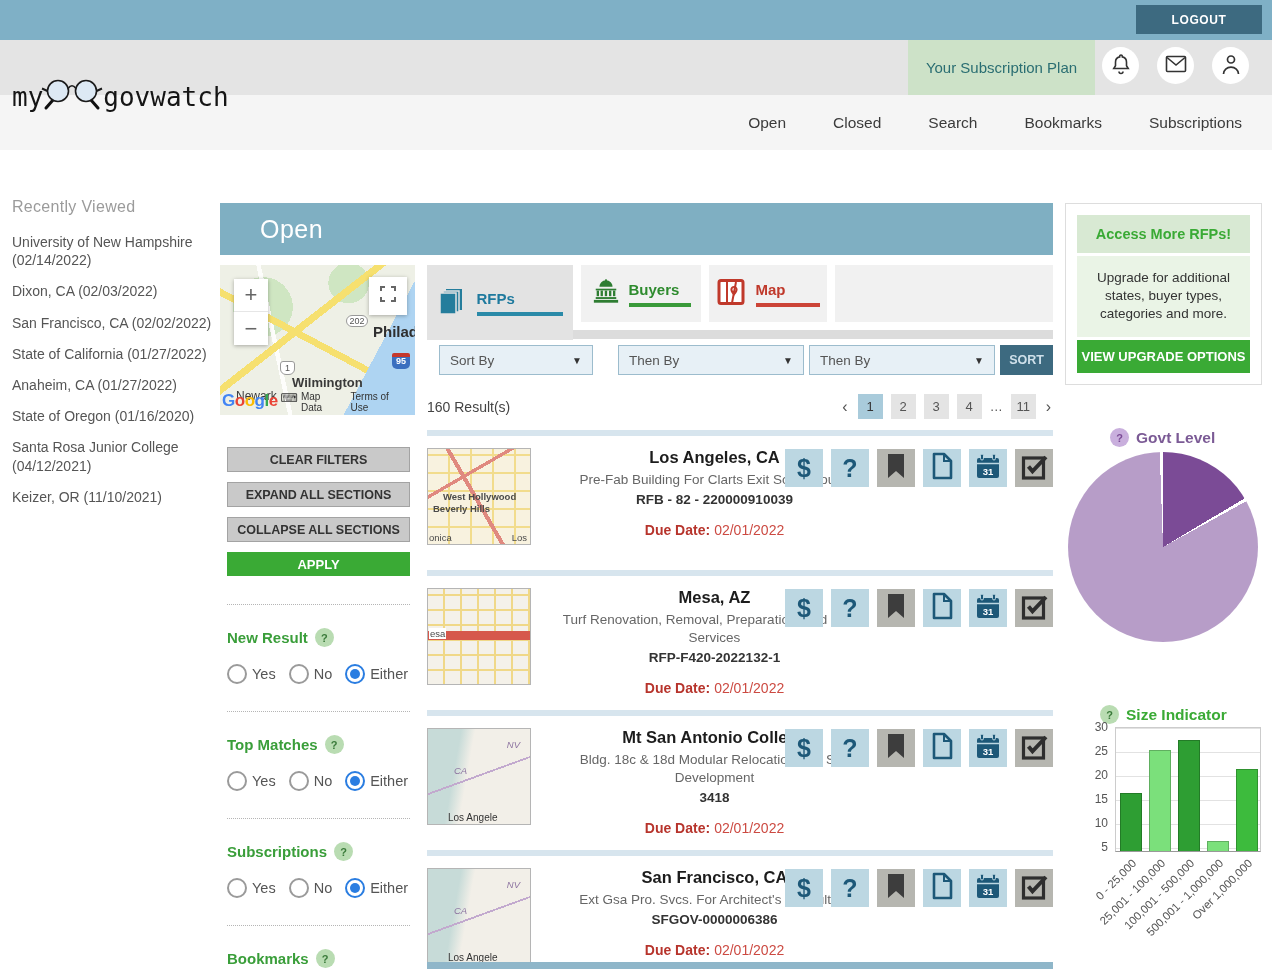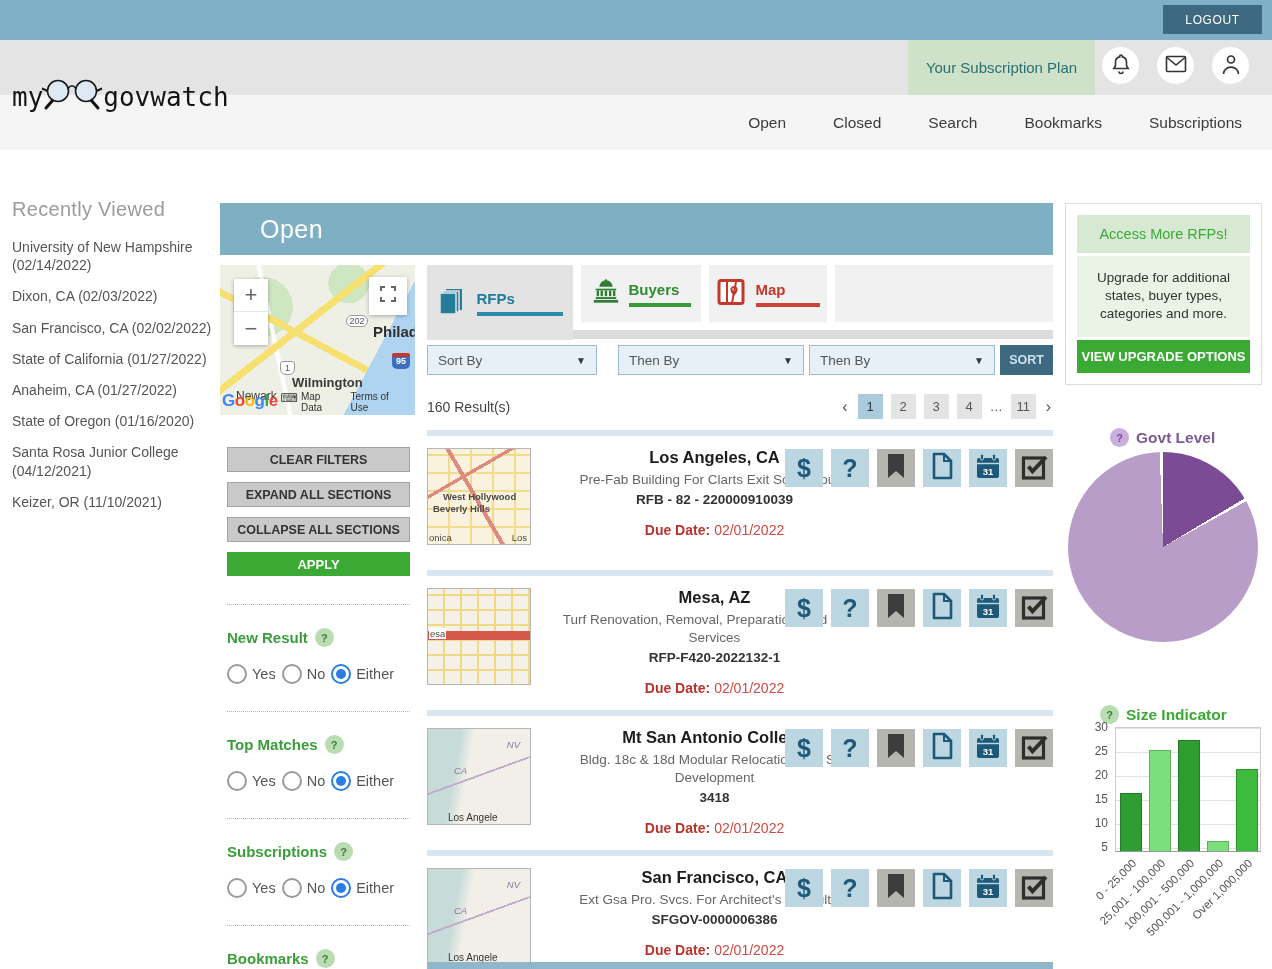--- a/index.html
+++ b/index.html
@@ -2,41 +2,41 @@
 <html><head>
 <meta charset="utf-8">
 <style>
 *{margin:0;padding:0;box-sizing:border-box}
 html,body{background:#fff}
 body{font-family:"Liberation Sans",sans-serif}
 #app{position:relative;width:1272px;height:969px;overflow:hidden;background:#fff}
 
 
 .topbar{position:absolute;left:0;top:0;width:1272px;height:40px;background:#7fb0c6}
-.logout-btn{position:absolute;right:10px;top:5px;width:99px;height:29px;background:#3d6a80;color:#fff;
-  font-size:12px;font-weight:400;letter-spacing:.6px;display:flex;align-items:center;justify-content:center;cursor:pointer}
+.logout-btn{position:absolute;right:10px;top:5px;width:126px;height:29px;background:#3d6a80;color:#fff;
+  font-size:12px;font-weight:700;letter-spacing:.6px;display:flex;align-items:center;justify-content:center;cursor:pointer}
 
 
 .header-band{position:absolute;left:0;top:40px;width:1272px;height:55px;background:#e4e4e4}
 .plan-box{position:absolute;left:908px;top:40px;width:187px;height:55px;background:#cde2c8;color:#2a6e72;
   font-size:15px;display:flex;align-items:center;justify-content:center;cursor:pointer}
 .hdr-icons{position:absolute;left:1102px;top:47px;display:flex;gap:18px}
 .hdr-icon{width:37px;height:37px;border-radius:50%;background:#fff;display:flex;align-items:center;justify-content:center;cursor:pointer}
 .logo{position:absolute;left:12px;top:70px;display:flex;align-items:flex-end;z-index:3;
   font-family:"DejaVu Sans Mono",monospace;font-size:26px;color:#151515}
 .logo .glasses{margin:0 -4px 0 -2px;position:relative;top:6px}
 
 
 .nav-band{position:absolute;left:0;top:95px;width:1272px;height:55px;background:#f5f5f5;display:flex;
   align-items:center;justify-content:flex-end;gap:47px;padding-right:30px;font-size:15.5px;color:#3b3b3b}
 .nav-item{cursor:pointer}
 
 
 .recent{position:absolute;left:12px;top:198px;width:200px}
-.recent-title{font-size:20px;color:#9b9b9b;margin-bottom:17px;letter-spacing:.3px}
+.recent-title{font-size:16px;color:#9b9b9b;margin-bottom:17px;letter-spacing:.3px}
 .recent-item{font-size:14px;color:#555;margin-bottom:13px;line-height:1.3;cursor:pointer}
 
 
 .banner{position:absolute;left:220px;top:203px;width:833px;height:52px;background:#7fafc2;color:#fff;
   font-size:25px;display:flex;align-items:center;padding-left:40px;letter-spacing:.5px}
 
 
 .map-widget{position:absolute;left:220px;top:265px;width:195px;height:150px;overflow:hidden;background-color:#eef0e6;
   background-image:
    linear-gradient(118deg,transparent 74%,#aed4f2 74%),
@@ -77,21 +77,21 @@
 .tab-underline{height:4px;margin-top:5px}
 .tab-rfps .tab-label{color:#1f7a9e}.tab-rfps .tab-underline{background:#2a8aa8;width:86px}
 .tab-buyers .tab-label{color:#2e8b2e}.tab-buyers .tab-underline{background:#3a9a3a;width:62px}
 .tab-map .tab-label{color:#c0392b}.tab-map .tab-underline{background:#cc4437;width:64px}
 
 
 .sortrow{position:absolute;left:427px;top:345px;width:626px;height:30px}
 .sel{position:absolute;top:0;height:30px;background:#e7f0f6;border:1px solid #9cbccd;color:#555;font-size:13.5px;
   display:flex;align-items:center;justify-content:space-between;padding:0 10px;cursor:pointer}
 .sel .arrow{font-size:10px;color:#333}
-.sel1{left:0;width:170px}.sel2{left:191px;width:186px}.sel3{left:382px;width:186px}
+.sel1{left:12px;width:154px}.sel2{left:191px;width:186px}.sel3{left:382px;width:186px}
 .sort-btn{position:absolute;left:573px;top:0;width:53px;height:30px;background:#3d6a80;color:#cfe0ea;font-size:12.5px;
   font-weight:700;display:flex;align-items:center;justify-content:center;cursor:pointer}
 
 
 .resultsrow{position:absolute;left:427px;top:394px;width:626px;height:26px}
 .count{position:absolute;left:0;top:5px;font-size:14px;color:#444}
 #pagination{position:absolute;right:0;top:0;display:flex;gap:8px;align-items:center;height:25px}
 .pg-num{width:25px;height:25px;background:#e4e4e4;color:#555;font-size:13px;display:flex;align-items:center;justify-content:center;cursor:pointer}
 .pg-num.active{background:#a9cbdb;color:#333}
 .pg-arrow{color:#555;font-size:16px;padding:0 2px;cursor:pointer}
@@ -145,30 +145,30 @@
 .fbtn.apply{background:#3aaa35;border-color:#3aaa35;color:#fff;font-size:13px;height:24px;margin-bottom:0}
 #filter-groups{margin-top:28px}
 .fgroup{border-top:1px dotted #b5b5b5;padding:23px 0 27px}
 .fgroup:last-child{border-bottom:1px dotted #b5b5b5}
 .fg-title{display:flex;align-items:center;gap:7px;margin-bottom:17px}
 .fg-label{font-size:15px;font-weight:700;color:#3a9e3a}
 .help-badge{width:19px;height:19px;border-radius:50%;display:flex;align-items:center;justify-content:center;
   font-size:11px;font-weight:700;flex:0 0 auto}
 .help-badge.green{background:#b9dcb2;color:#3a7a3a}
 .help-badge.purple{background:#c9afdd;color:#7b4b96}
-.fg-options{display:flex;align-items:flex-end;gap:6px}
+.fg-options{display:flex;align-items:flex-end;gap:13px}
 .radio-opt{display:flex;align-items:center;gap:5px;cursor:pointer}
 .radio{width:20px;height:20px;border-radius:50%;border:2px solid #9a9a9a;background:#fff;position:relative;flex:0 0 auto}
 .radio.checked{border-color:#2a7de1}
 .radio.checked::after{content:'';position:absolute;left:3px;top:3px;width:10px;height:10px;border-radius:50%;background:#2a7de1}
 .radio-label{font-size:14.5px;color:#555}
 
 
 .promo{position:absolute;left:1065px;top:203px;width:197px;background:#fff;border:1px solid #ddd;padding:11px}
-.promo-header{background:#d8e9d3;color:#3aaa35;font-weight:400;font-size:14.5px;text-align:center;padding:11px 8px;cursor:pointer}
+.promo-header{background:#d8e9d3;color:#3aaa35;font-weight:700;font-size:14.5px;text-align:center;padding:11px 8px;cursor:pointer}
 .promo-body{background:#eaf4e6;color:#333;font-size:13.5px;text-align:center;padding:13px 10px;line-height:1.35;margin-top:3px}
 .promo-btn{background:#3aaa35;color:#fff;font-weight:700;font-size:13px;text-align:center;padding:9px 2px;margin-top:3px;cursor:pointer}
 .chart-title{position:absolute;display:flex;align-items:center;gap:7px;font-weight:700;font-size:15.5px}
 .govt-title{left:1110px;top:428px;color:#7b5a95}
 .size-title{left:1100px;top:705px;color:#3aaa35}
 #pie{position:absolute;left:1068px;top:452px;width:190px;height:190px;border-radius:50%}
 .barchart{position:absolute;left:1085px;top:727px;width:177px;height:242px}
 #bar-yaxis{position:absolute;left:0;top:0;width:26px;height:125px}
 .ytick{position:absolute;right:3px;font-size:12px;color:#555;width:26px;text-align:right}
 #bar-plot{position:absolute;left:30px;top:0;width:146px;height:125px;border:1px solid #ccc;border-bottom:1px solid #999;background:#fff}

